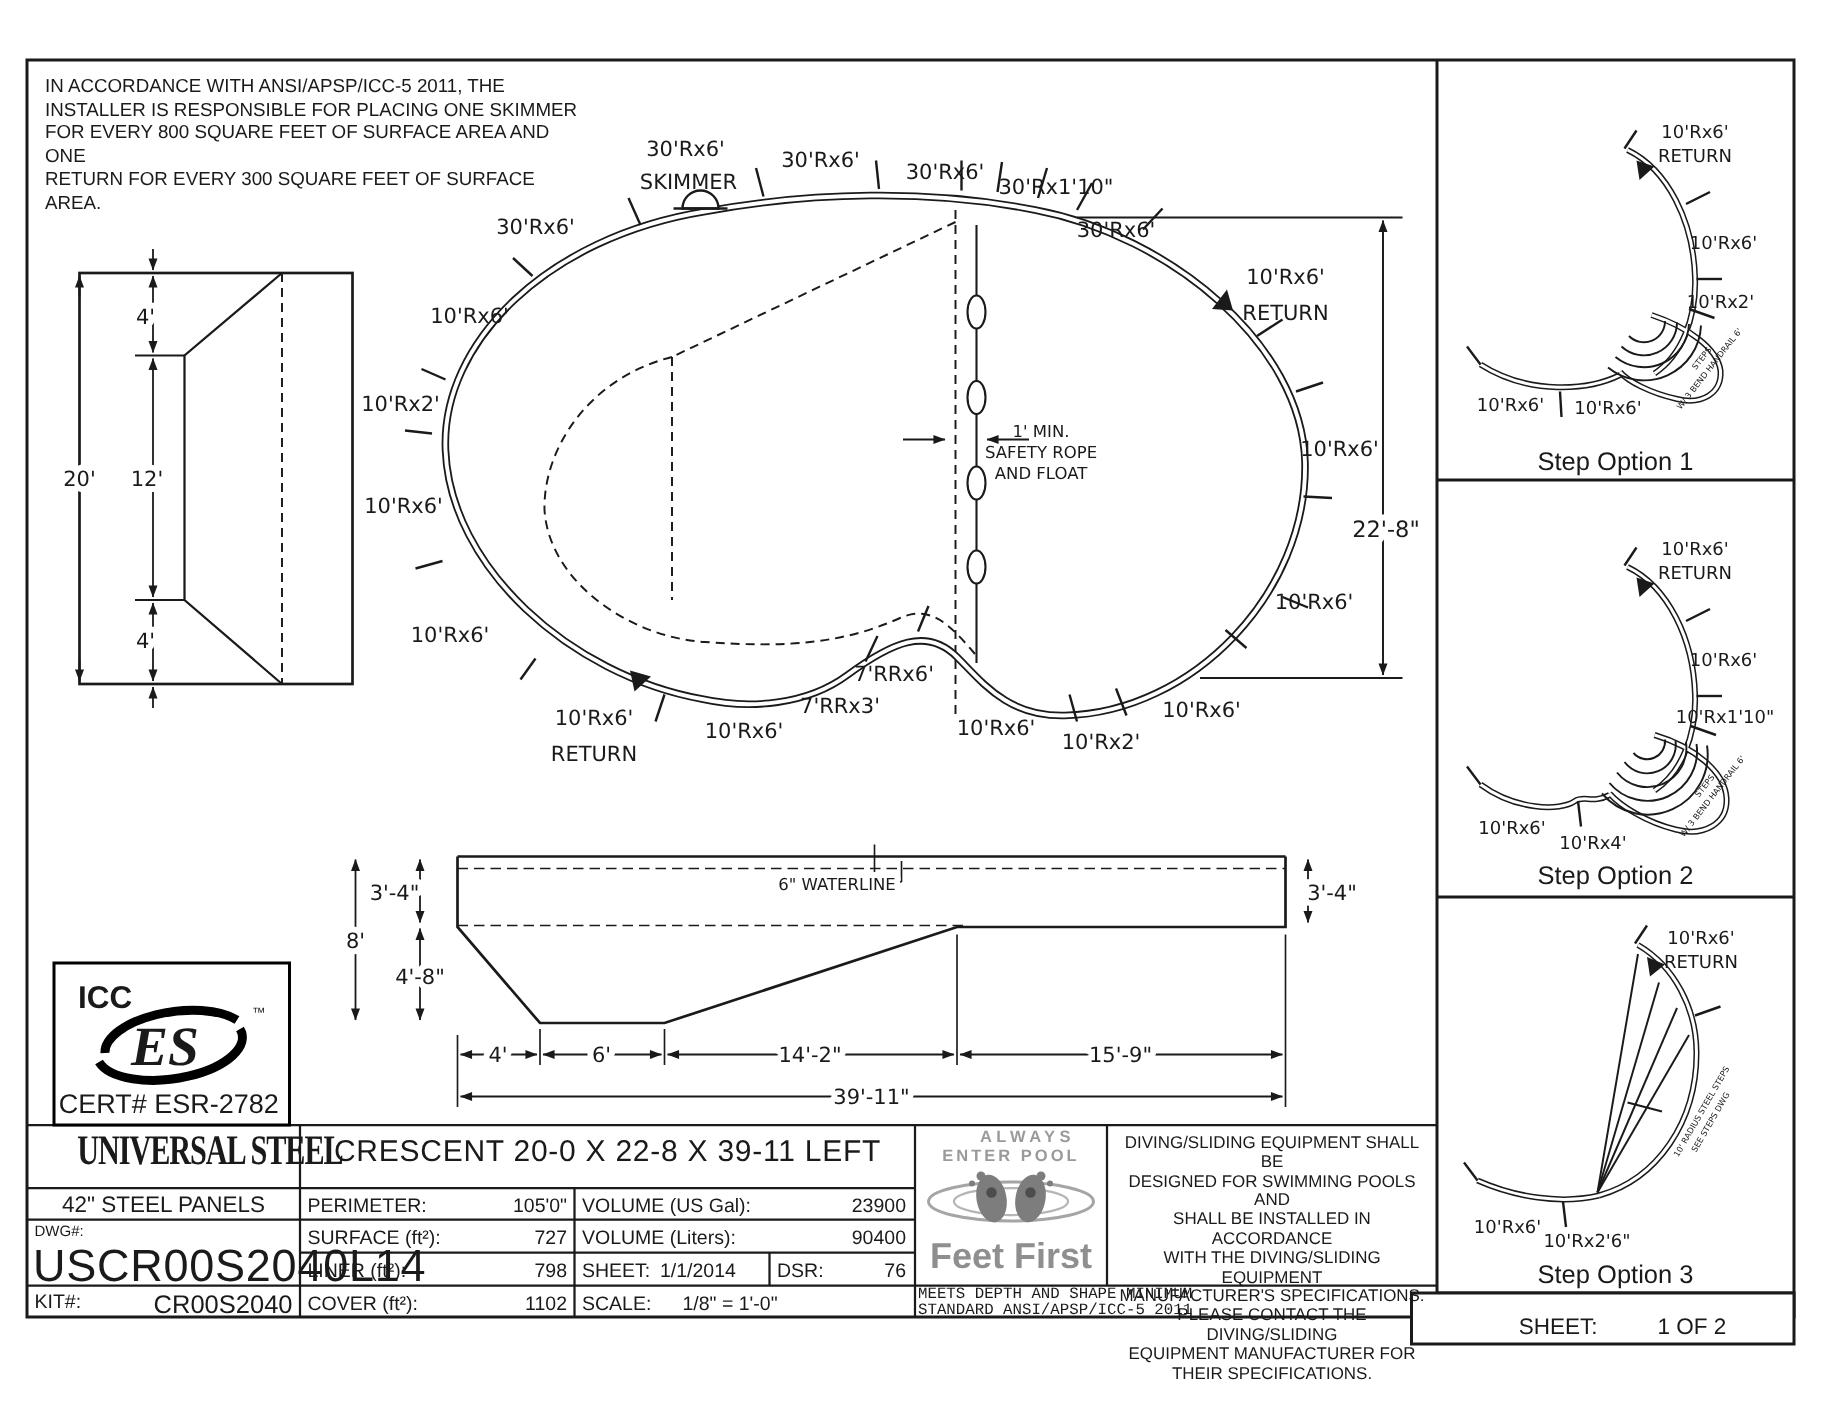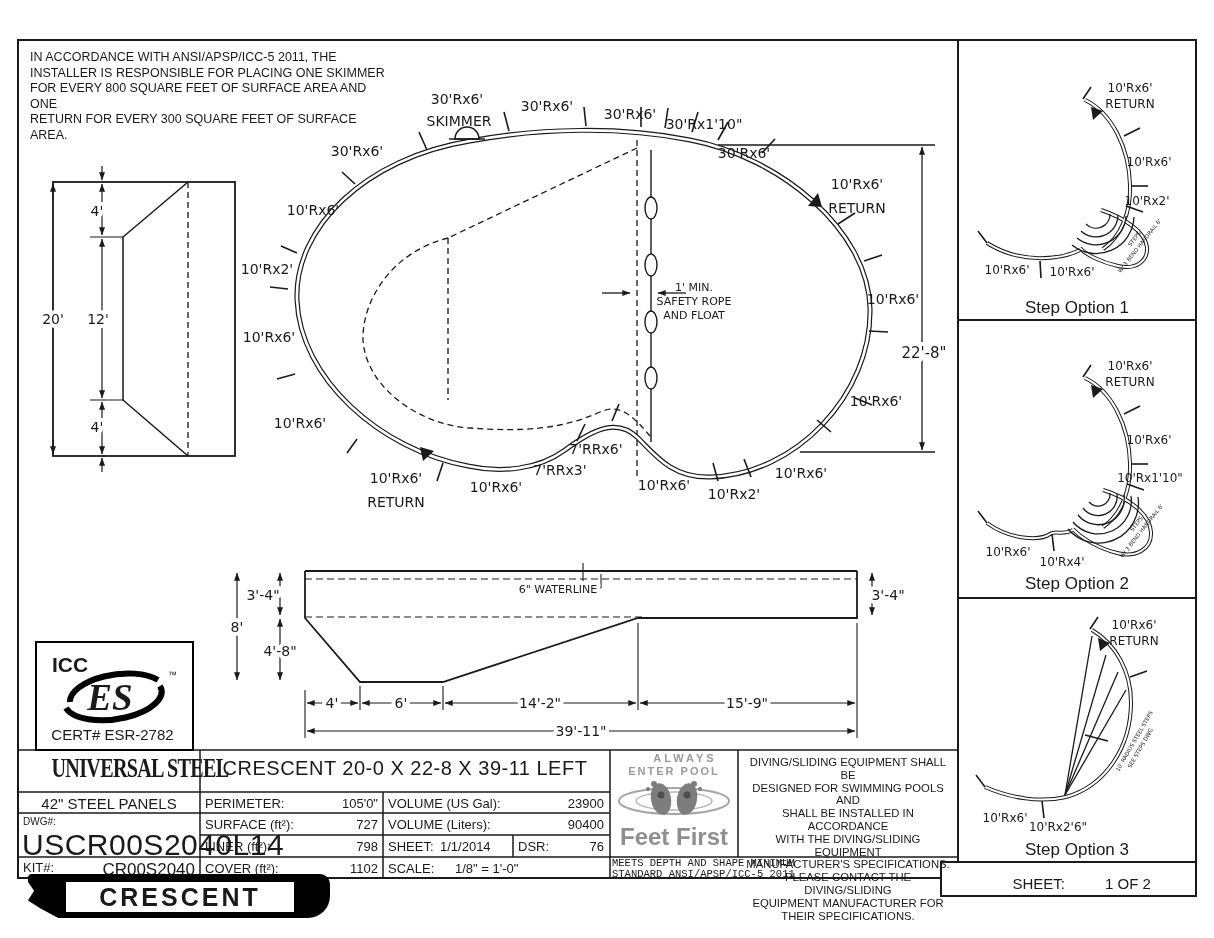--- a/index.html
+++ b/index.html
@@ -31,21 +31,21 @@
   #meets-cell{left:612px;top:858px;width:344px;text-align:left;font-size:10.5px;line-height:10.5px;font-family:Liberation Mono, monospace;}
   
   #banner{left:28px;top:874px;width:302px;height:44px;background:#000;
           border-radius:4px 10px 22px 4px;
           clip-path:polygon(0 0,100% 0,100% 100%,10% 100%,4% 78%,0 60%,2% 38%,0 18%);}
   #banner-inner{position:absolute;left:36px;top:6px;width:228px;height:30px;background:#fff;
           border:2px solid #000;display:flex;align-items:center;justify-content:center;
           font-weight:bold;font-size:25px;letter-spacing:3px;font-family:"Liberation Sans",sans-serif;}
   
   #icc-box{left:35px;top:641px;width:155px;height:106px;border:2px solid #000;}
-  #cert-line{left:35px;top:726px;width:155px;text-align:center;font-size:15px;}
+  #cert-line{left:35px;top:726px;width:155px;text-align:center;font-size:18px;}
 </style>
 </head>
 <body>
 
 <div id="sheet">
 
   <svg class="abs" style="left:0;top:0" width="1214" height="938" viewBox="0 0 1214 938">
     <defs>
       <marker id="arr" markerWidth="10" markerHeight="8" refX="8.2" refY="4" orient="auto-start-reverse" markerUnits="userSpaceOnUse">
         <path d="M0.5,1 L8.5,4 L0.5,7 Z" fill="#1a1a1a"></path>
@@ -443,17 +443,14 @@
     <div>PLEASE CONTACT THE DIVING/SLIDING</div>
     <div>EQUIPMENT MANUFACTURER FOR</div>
     <div>THEIR SPECIFICATIONS.</div>
   </div>
 
   <div id="meets-cell" class="abs">
     <div>MEETS DEPTH AND SHAPE MINIMUM</div>
     <div>STANDARD ANSI/APSP/ICC-5 2011</div>
   </div>
 
-  <div id="banner" class="abs">
-    <div id="banner-inner">CRESCENT</div>
-  </div>
 
 </div>
 
 </body></html>

